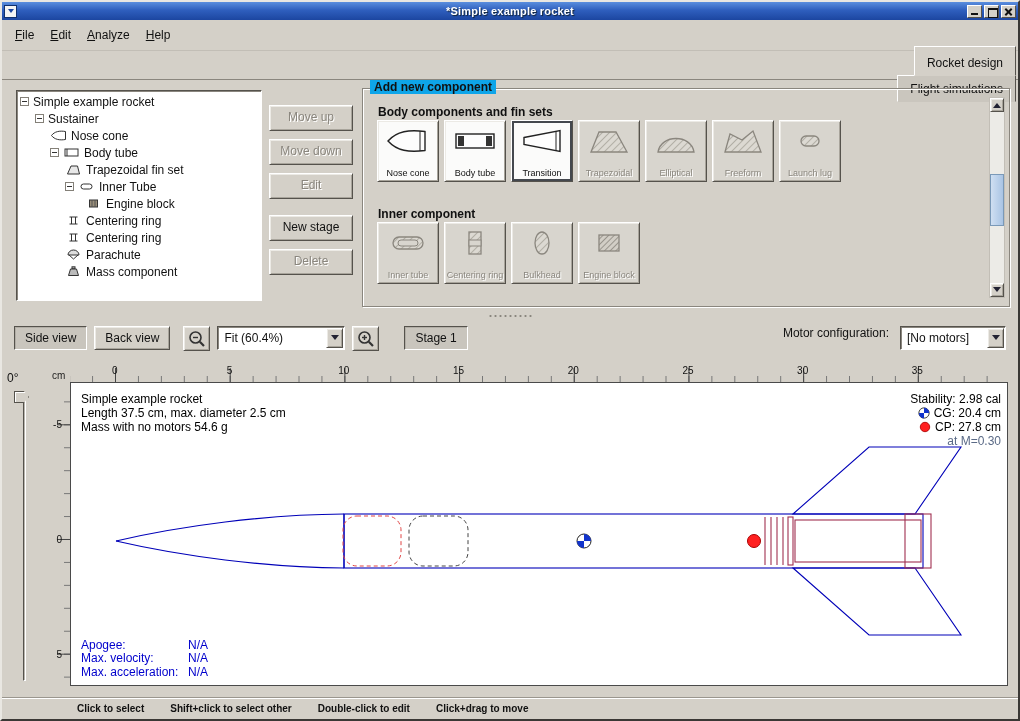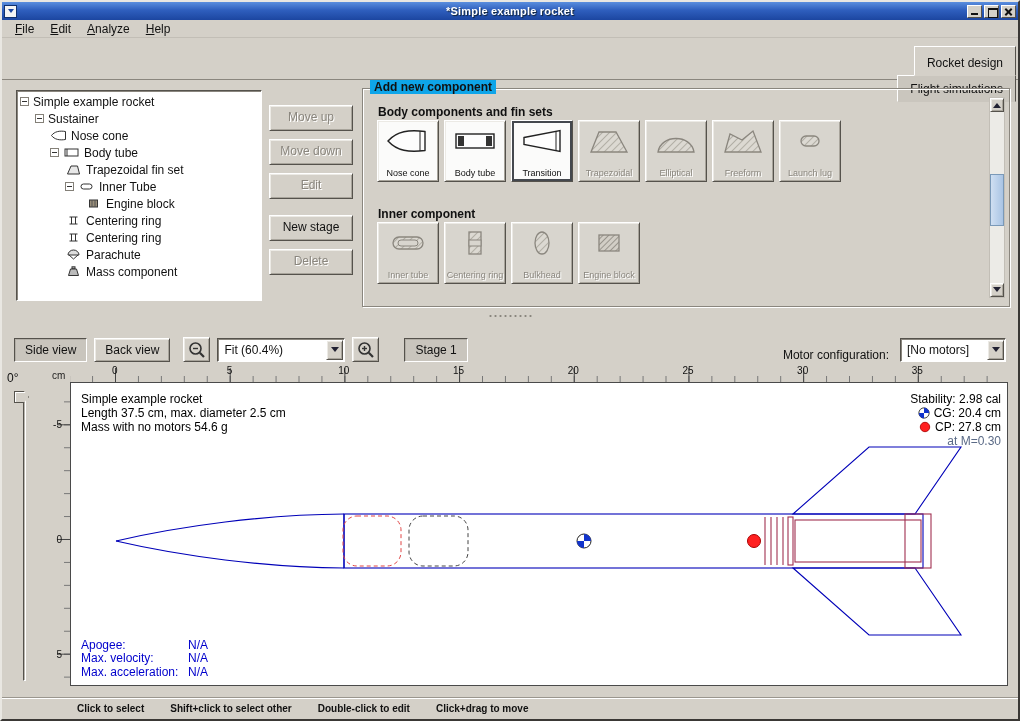--- a/index.html
+++ b/index.html
@@ -39,21 +39,21 @@
   .win-btn-min::after{ content:""; position:absolute; left:3px; bottom:2px; width:7px; height:2px; background:#111; }
   .win-btn-max::after{ content:""; position:absolute; left:3px; top:2px; width:8px; height:7px; border:1px solid #111; border-top-width:2px; }
   .win-btn-close::before,.win-btn-close::after{
     content:""; position:absolute; left:2px; top:5px; width:9px; height:2px; background:#111;
   }
   .win-btn-close::before{ transform:rotate(45deg); }
   .win-btn-close::after{ transform:rotate(-45deg); }
 
   
   .menubar{
-    position:absolute; top:18px; left:0; right:0; height:18px;
+    position:absolute; top:18px; left:0; right:0; height:31px;
     display:flex; align-items:center; gap:2px; padding-left:6px;
     border-bottom:1px solid #c2beb6;
   }
   .menu-item{ display:inline-block; font-size:12px; color:#111; padding:3px 7px; }
   .menu-item::first-letter{ text-decoration:underline; }
 
   
   .tabbar{
     position:absolute; top:44px; left:0; right:0; height:34px;
     display:flex; align-items:flex-end; padding-left:8px;
@@ -143,21 +143,21 @@
     background:linear-gradient(90deg,#cfdff2,#a9c4e4); border:1px solid #7a99b8; }
 
   
   .splitter{ position:absolute; top:309px; left:0; right:0; height:9px; }
   .splitter::after{
     content:""; position:absolute; left:50%; top:3px; width:44px; height:4px; transform:translateX(-50%);
     background-image:radial-gradient(#8a867e 1px, transparent 1.3px); background-size:5px 4px;
   }
 
   
-  .viewbar{ position:absolute; top:324px; left:0; right:0; height:36px; display:flex; align-items:flex-end; padding:0 12px; gap:7px; }
+  .viewbar{ position:absolute; top:324px; left:0; right:0; height:36px; display:flex; align-items:flex-start; padding:0 12px; gap:7px; }
   .viewbar .btn{ padding:4px 10px; }
   .tool-btn{ width:27px; height:25px; display:flex; align-items:center; justify-content:center; }
   .combo{ display:flex; align-items:stretch; background:#fff; height:24px; }
   .combo .combo-text{ font-size:12px; color:#111; padding:4px 6px 0 6px; white-space:nowrap; }
   .combo .combo-arrow{ width:17px; display:flex; align-items:center; justify-content:center; margin:1px; }
   .combo-fit{ width:128px; }
   .combo-motor{ width:106px; margin-left:4px; }
   .combo-fit .combo-text, .combo-motor .combo-text{ flex:1; }
   .stage-btn{ margin-left:18px; padding:4px 12px; }
   .motor-label{ margin-left:auto; font-size:12px; color:#111; }

